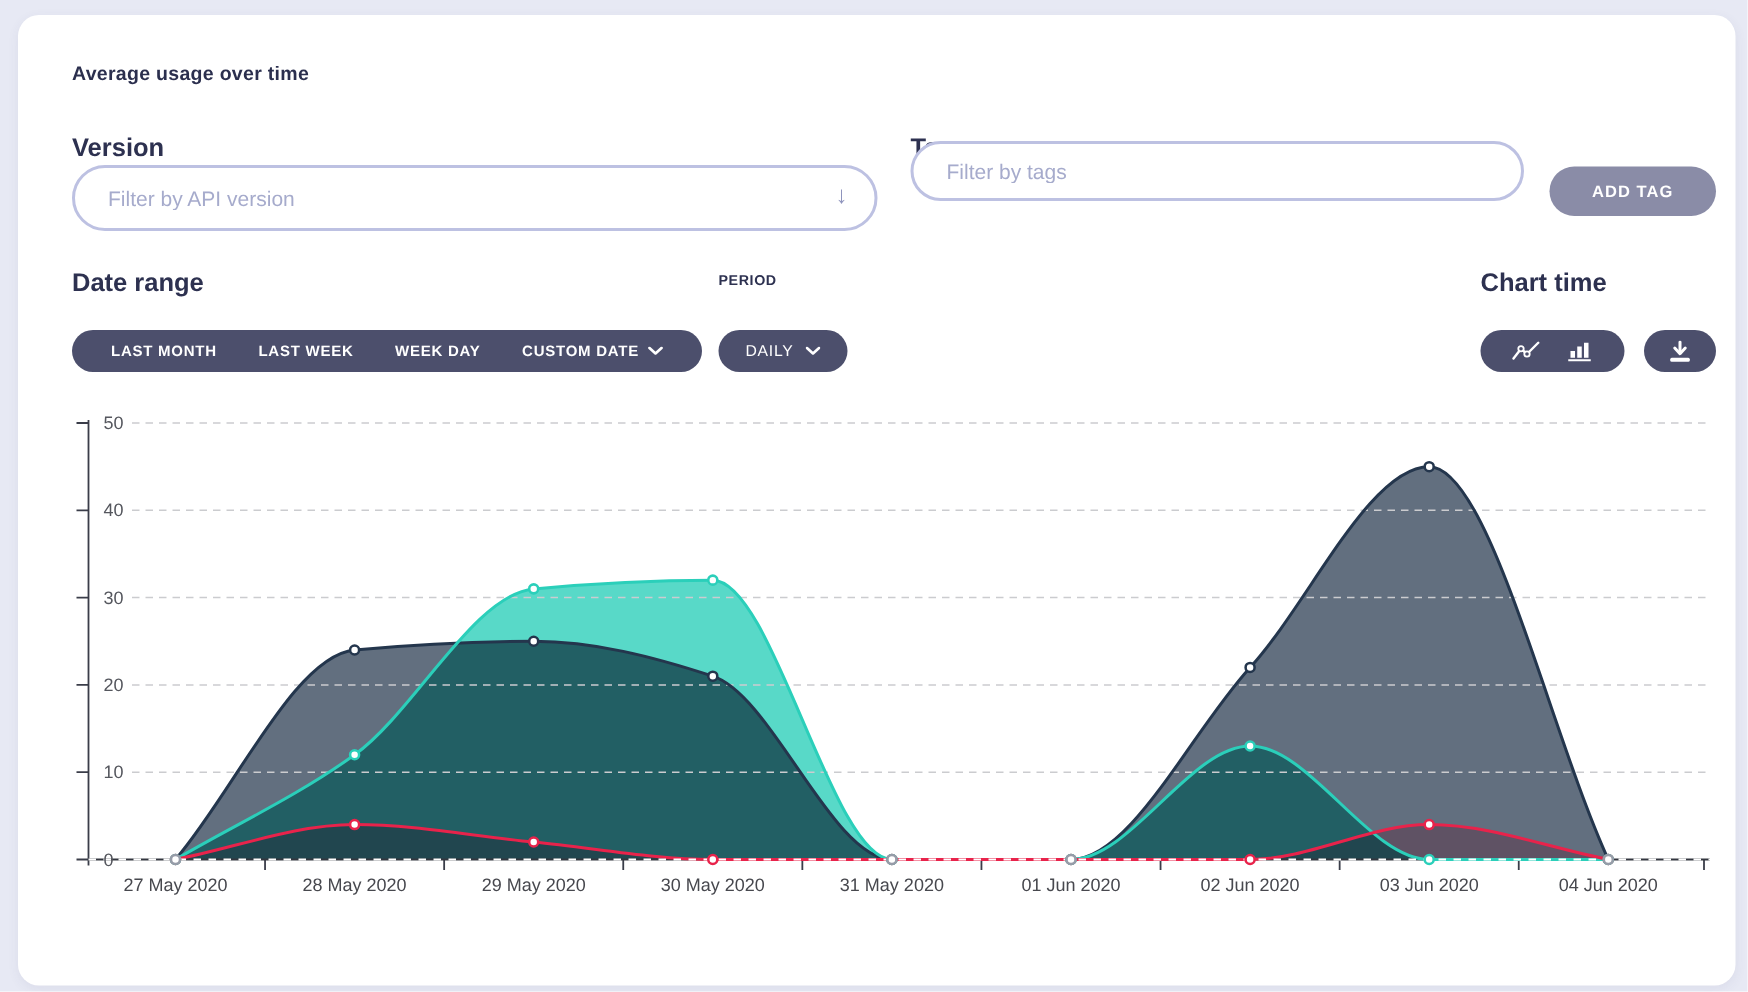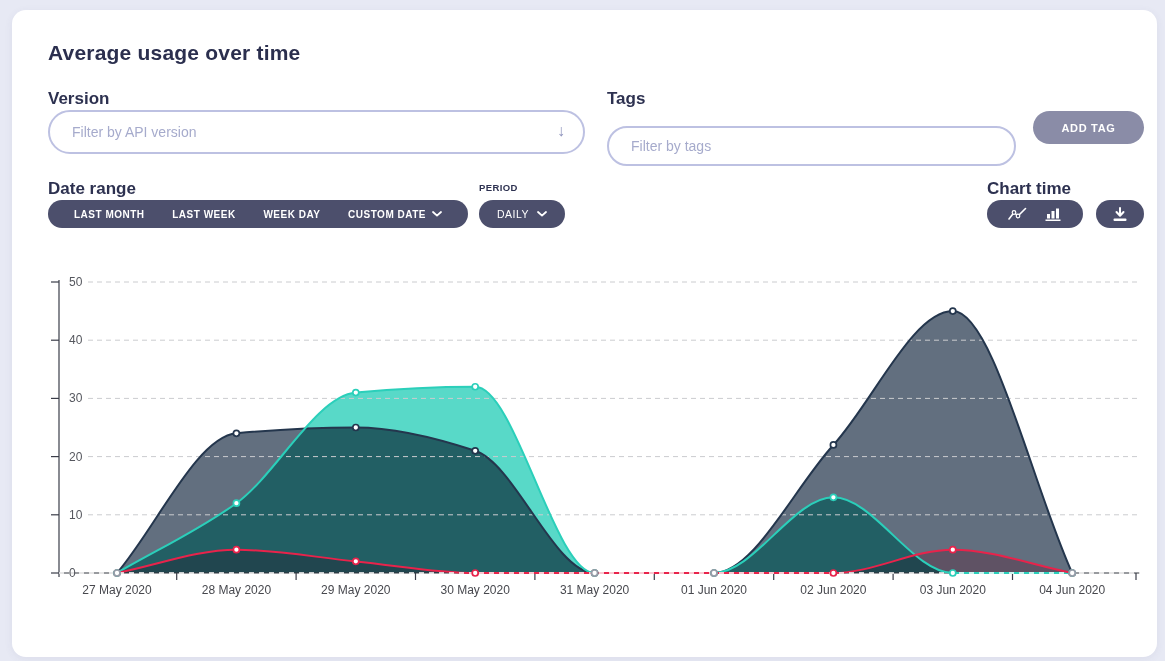--- a/index.html
+++ b/index.html
@@ -9,21 +9,21 @@
     font-family:"Liberation Sans","DejaVu Sans",sans-serif;
     -webkit-font-smoothing:antialiased;
   }
   .panel{
     position:absolute;left:12px;top:10px;width:1145px;height:647px;
     background:#ffffff;border-radius:14px;
     box-shadow:0 2px 8px rgba(70,70,120,0.07);
   }
   .abs{position:absolute;}
   .page-title{
-    left:36px;top:31px;font-size:21px;font-weight:700;color:#2b2f4e;letter-spacing:.2px;
+    left:36px;top:31px;font-size:13px;font-weight:700;color:#2b2f4e;letter-spacing:.2px;
   }
   .field-label{
     font-size:17px;font-weight:700;color:#2d3150;
   }
   .pill-input{
     box-sizing:border-box;border:2px solid #bdc1e2;border-radius:22px;background:#fff;
     font-size:14px;color:#3a3e5e;padding:0 44px 0 22px;outline:none;width:100%;height:100%;
     font-family:"Liberation Sans","DejaVu Sans",sans-serif;
   }
   .pill-input::placeholder{color:#a6abcc;opacity:1;}
@@ -32,21 +32,21 @@
     position:absolute;right:20px;top:50%;transform:translateY(-54%);
     font-size:16px;color:#8f94bd;pointer-events:none;line-height:1;
   }
   .add-tag-btn{
     left:1021px;top:101px;width:111px;height:33px;border:none;border-radius:17px;
     background:#8a8ca7;color:#fff;font-size:11px;font-weight:700;letter-spacing:.7px;
     cursor:pointer;font-family:"Liberation Sans","DejaVu Sans",sans-serif;
   }
   .dark-pill{
     background:#4c4f6c;border-radius:14px;height:28px;display:flex;align-items:center;
-    color:#fff;box-sizing:border-box;
+    color:#fff;box-sizing:border-box;margin-top:20px;
   }
   .date-pill{left:36px;top:190px;width:420px;justify-content:space-between;padding:0 26px;}
   .date-pill .seg{
     font-size:10px;font-weight:700;letter-spacing:.5px;color:#fff;cursor:pointer;
     display:flex;align-items:center;gap:6px;white-space:nowrap;
   }
   .daily-pill{left:467px;top:190px;width:86px;justify-content:center;gap:8px;cursor:pointer;
     font-size:10.5px;font-weight:400;letter-spacing:.5px;}
   .period-label{left:467px;top:172px;font-size:9.5px;font-weight:700;color:#2d3150;letter-spacing:.4px;}
   .charttype-pill{left:975px;top:190px;width:96px;justify-content:space-around;padding:0 12px;}
@@ -62,21 +62,21 @@
 
   <div class="abs page-title">Average usage over time</div>
 
   <div class="abs field-label" style="left:36px;top:79px;">Version</div>
   <div class="input-wrap" style="left:36px;top:100px;width:537px;height:44px;">
     <input class="pill-input" type="text" placeholder="Filter by API version" style="">
     <span class="input-arrow">↓</span>
   </div>
 
   <div class="abs field-label" style="left:595px;top:79px;">Tags</div>
-  <div class="input-wrap" style="left:595px;top:116px;width:409px;height:40px;">
+  <div class="input-wrap" style="left:595px;top:84px;width:409px;height:40px;">
     <input class="pill-input" style="border-radius: 20px;" type="text" placeholder="Filter by tags">
   </div>
   <button class="abs add-tag-btn">ADD TAG</button>
 
   <div class="abs field-label" style="left:36px;top:169px;">Date range</div>
   <div class="abs dark-pill date-pill">
     <span class="seg">LAST MONTH</span>
     <span class="seg">LAST WEEK</span>
     <span class="seg">WEEK DAY</span>
     <span class="seg">

